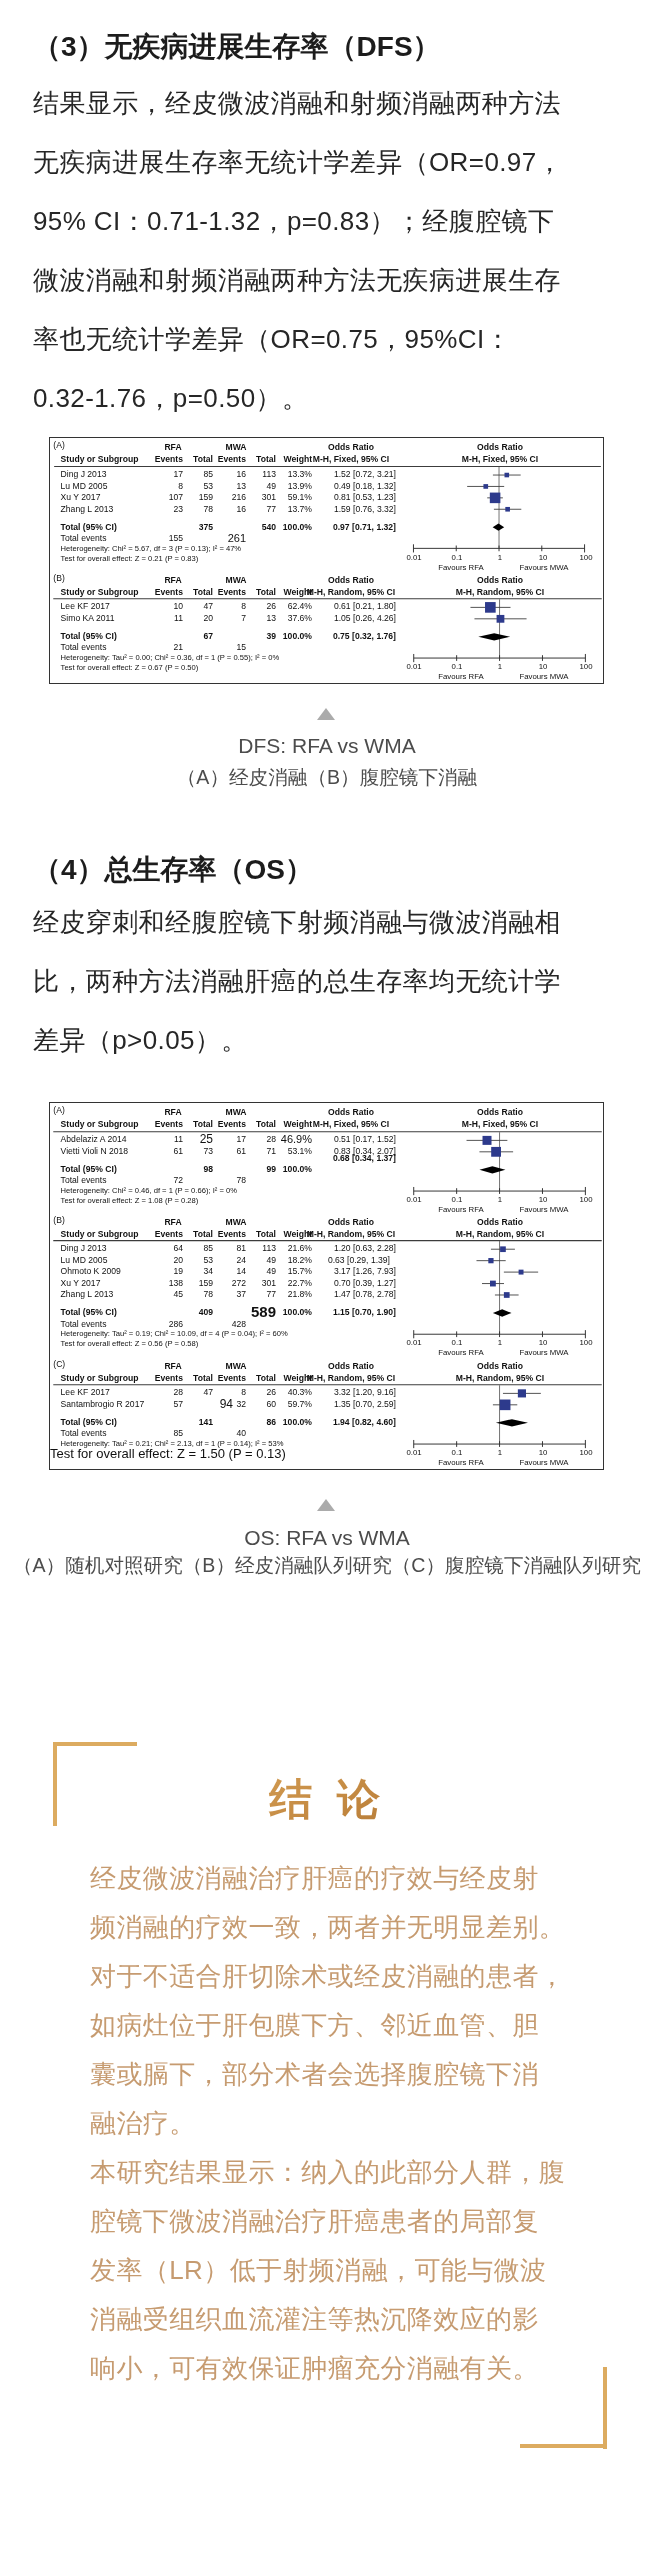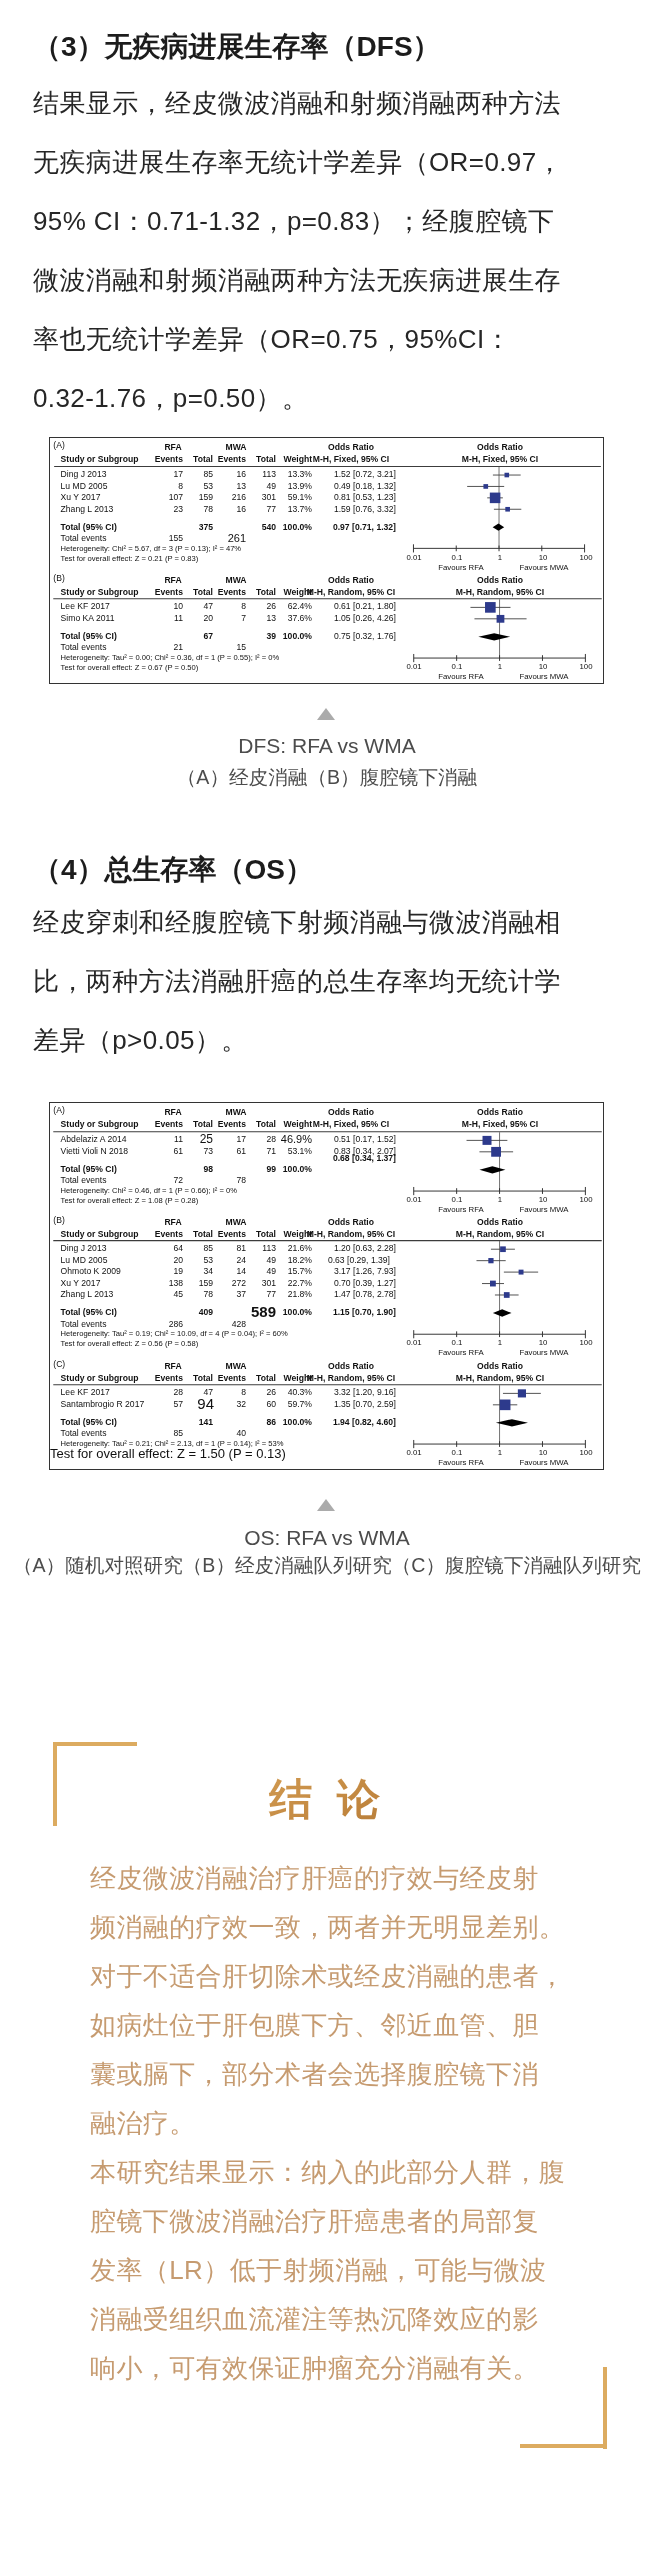--- a/index.html
+++ b/index.html
@@ -163,21 +163,21 @@
       <span style="position: absolute; top: 41px; font-size: 8.6px; line-height: 10.6px; color: rgb(17, 17, 17); white-space: nowrap; right: 422px;">11</span>
       <span style="position: absolute; top: 41px; font-size: 8.6px; line-height: 10.6px; color: rgb(17, 17, 17); white-space: nowrap; right: 392px;">20</span>
       <span style="position: absolute; top: 41px; font-size: 8.6px; line-height: 10.6px; color: rgb(17, 17, 17); white-space: nowrap; right: 359px;">7</span>
       <span style="position: absolute; top: 41px; font-size: 8.6px; line-height: 10.6px; color: rgb(17, 17, 17); white-space: nowrap; right: 329px;">13</span>
       <span style="position: absolute; top: 41px; font-size: 8.6px; line-height: 10.6px; color: rgb(17, 17, 17); white-space: nowrap; right: 293px;">37.6%</span>
       <span style="position: absolute; top: 41px; font-size: 8.6px; line-height: 10.6px; color: rgb(17, 17, 17); white-space: nowrap; right: 209px;">1.05 [0.26, 4.26]</span>
       <span style="position: absolute; top: 59px; font-size: 8.6px; line-height: 10.6px; color: rgb(17, 17, 17); white-space: nowrap; font-weight: 700; left: 10.6px;">Total (95% CI)</span>
       <span style="position: absolute; top: 59px; font-size: 8.6px; line-height: 10.6px; color: rgb(17, 17, 17); white-space: nowrap; font-weight: 700; right: 392px;">67</span>
       <span style="position: absolute; top: 59px; font-size: 8.6px; line-height: 10.6px; color: rgb(17, 17, 17); white-space: nowrap; font-weight: 700; right: 329px;">39</span>
       <span style="position: absolute; top: 59px; font-size: 8.6px; line-height: 10.6px; color: rgb(17, 17, 17); white-space: nowrap; font-weight: 700; right: 293px;">100.0%</span>
-      <span style="position: absolute; top: 59px; font-size: 8.6px; line-height: 10.6px; color: rgb(17, 17, 17); white-space: nowrap; font-weight: 400; right: 209px;">0.75 [0.32, 1.76]</span>
+      <span style="position: absolute; top: 59px; font-size: 8.6px; line-height: 10.6px; color: rgb(17, 17, 17); white-space: nowrap; font-weight: 700; right: 209px;">0.75 [0.32, 1.76]</span>
       <span style="position: absolute; top: 70px; font-size: 8.6px; line-height: 10.6px; color: rgb(17, 17, 17); white-space: nowrap; left: 10.6px;">Total events</span>
       <span style="position: absolute; top: 70px; font-size: 8.6px; line-height: 10.6px; color: rgb(17, 17, 17); white-space: nowrap; right: 422px;">21</span>
       <span style="position: absolute; top: 70px; font-size: 8.6px; line-height: 10.6px; color: rgb(17, 17, 17); white-space: nowrap; right: 359px;">15</span>
       <span style="position: absolute; top: 81px; font-size: 7.6px; line-height: 10.6px; color: rgb(17, 17, 17); white-space: nowrap; left: 10.6px;">Heterogeneity: Tau² = 0.00; Chi² = 0.36, df = 1 (P = 0.55); I² = 0%</span>
       <span style="position: absolute; top: 91px; font-size: 7.6px; line-height: 10.6px; color: rgb(17, 17, 17); white-space: nowrap; left: 10.6px;">Test for overall effect: Z = 0.67 (P = 0.50)</span>
     </div>
   </div>
 
 <div class="abs tri" style="left:317px;top:708px;"></div>
 
@@ -378,21 +378,21 @@
       <span style="position: absolute; top: 100px; font-size: 7.8px; line-height: 10.6px; color: rgb(17, 17, 17); white-space: nowrap; left: 404px; width: 180px; text-align: center;">Favours MWA</span>
       <span style="position: absolute; top: 29px; font-size: 8.6px; line-height: 10.6px; color: rgb(17, 17, 17); white-space: nowrap; left: 10.6px;">Lee KF 2017</span>
       <span style="position: absolute; top: 29px; font-size: 8.6px; line-height: 10.6px; color: rgb(17, 17, 17); white-space: nowrap; right: 422px;">28</span>
       <span style="position: absolute; top: 29px; font-size: 8.6px; line-height: 10.6px; color: rgb(17, 17, 17); white-space: nowrap; right: 392px;">47</span>
       <span style="position: absolute; top: 29px; font-size: 8.6px; line-height: 10.6px; color: rgb(17, 17, 17); white-space: nowrap; right: 359px;">8</span>
       <span style="position: absolute; top: 29px; font-size: 8.6px; line-height: 10.6px; color: rgb(17, 17, 17); white-space: nowrap; right: 329px;">26</span>
       <span style="position: absolute; top: 29px; font-size: 8.6px; line-height: 10.6px; color: rgb(17, 17, 17); white-space: nowrap; right: 293px;">40.3%</span>
       <span style="position: absolute; top: 29px; font-size: 8.6px; line-height: 10.6px; color: rgb(17, 17, 17); white-space: nowrap; right: 209px;">3.32 [1.20, 9.16]</span>
       <span style="position: absolute; top: 41px; font-size: 8.6px; line-height: 10.6px; color: rgb(17, 17, 17); white-space: nowrap; left: 10.6px;">Santambrogio R 2017</span>
       <span style="position: absolute; top: 41px; font-size: 8.6px; line-height: 10.6px; color: rgb(17, 17, 17); white-space: nowrap; right: 422px;">57</span>
-      <span style="position: absolute; top: 41px; font-size: 15px; line-height: 10.6px; color: rgb(17, 17, 17); white-space: nowrap; right: 391px; margin-left: 28px;">94</span>
+      <span style="position: absolute; top: 41px; font-size: 12px; line-height: 10.6px; color: rgb(17, 17, 17); white-space: nowrap; right: 372px; margin-left: 28px;">94</span>
       <span style="position: absolute; top: 41px; font-size: 8.6px; line-height: 10.6px; color: rgb(17, 17, 17); white-space: nowrap; right: 359px;">32</span>
       <span style="position: absolute; top: 41px; font-size: 8.6px; line-height: 10.6px; color: rgb(17, 17, 17); white-space: nowrap; right: 329px;">60</span>
       <span style="position: absolute; top: 41px; font-size: 8.6px; line-height: 10.6px; color: rgb(17, 17, 17); white-space: nowrap; right: 293px;">59.7%</span>
       <span style="position: absolute; top: 41px; font-size: 8.6px; line-height: 10.6px; color: rgb(17, 17, 17); white-space: nowrap; right: 209px;">1.35 [0.70, 2.59]</span>
       <span style="position: absolute; top: 59px; font-size: 8.6px; line-height: 10.6px; color: rgb(17, 17, 17); white-space: nowrap; font-weight: 700; left: 10.6px;">Total (95% CI)</span>
       <span style="position: absolute; top: 59px; font-size: 8.6px; line-height: 10.6px; color: rgb(17, 17, 17); white-space: nowrap; font-weight: 700; right: 392px;">141</span>
       <span style="position: absolute; top: 59px; font-size: 8.6px; line-height: 10.6px; color: rgb(17, 17, 17); white-space: nowrap; font-weight: 700; right: 329px;">86</span>
       <span style="position: absolute; top: 59px; font-size: 8.6px; line-height: 10.6px; color: rgb(17, 17, 17); white-space: nowrap; font-weight: 700; right: 293px;">100.0%</span>
       <span style="position: absolute; top: 59px; font-size: 8.6px; line-height: 10.6px; color: rgb(17, 17, 17); white-space: nowrap; font-weight: 700; right: 209px;">1.94 [0.82, 4.60]</span>
       <span style="position: absolute; top: 70px; font-size: 8.6px; line-height: 10.6px; color: rgb(17, 17, 17); white-space: nowrap; left: 10.6px;">Total events</span>

